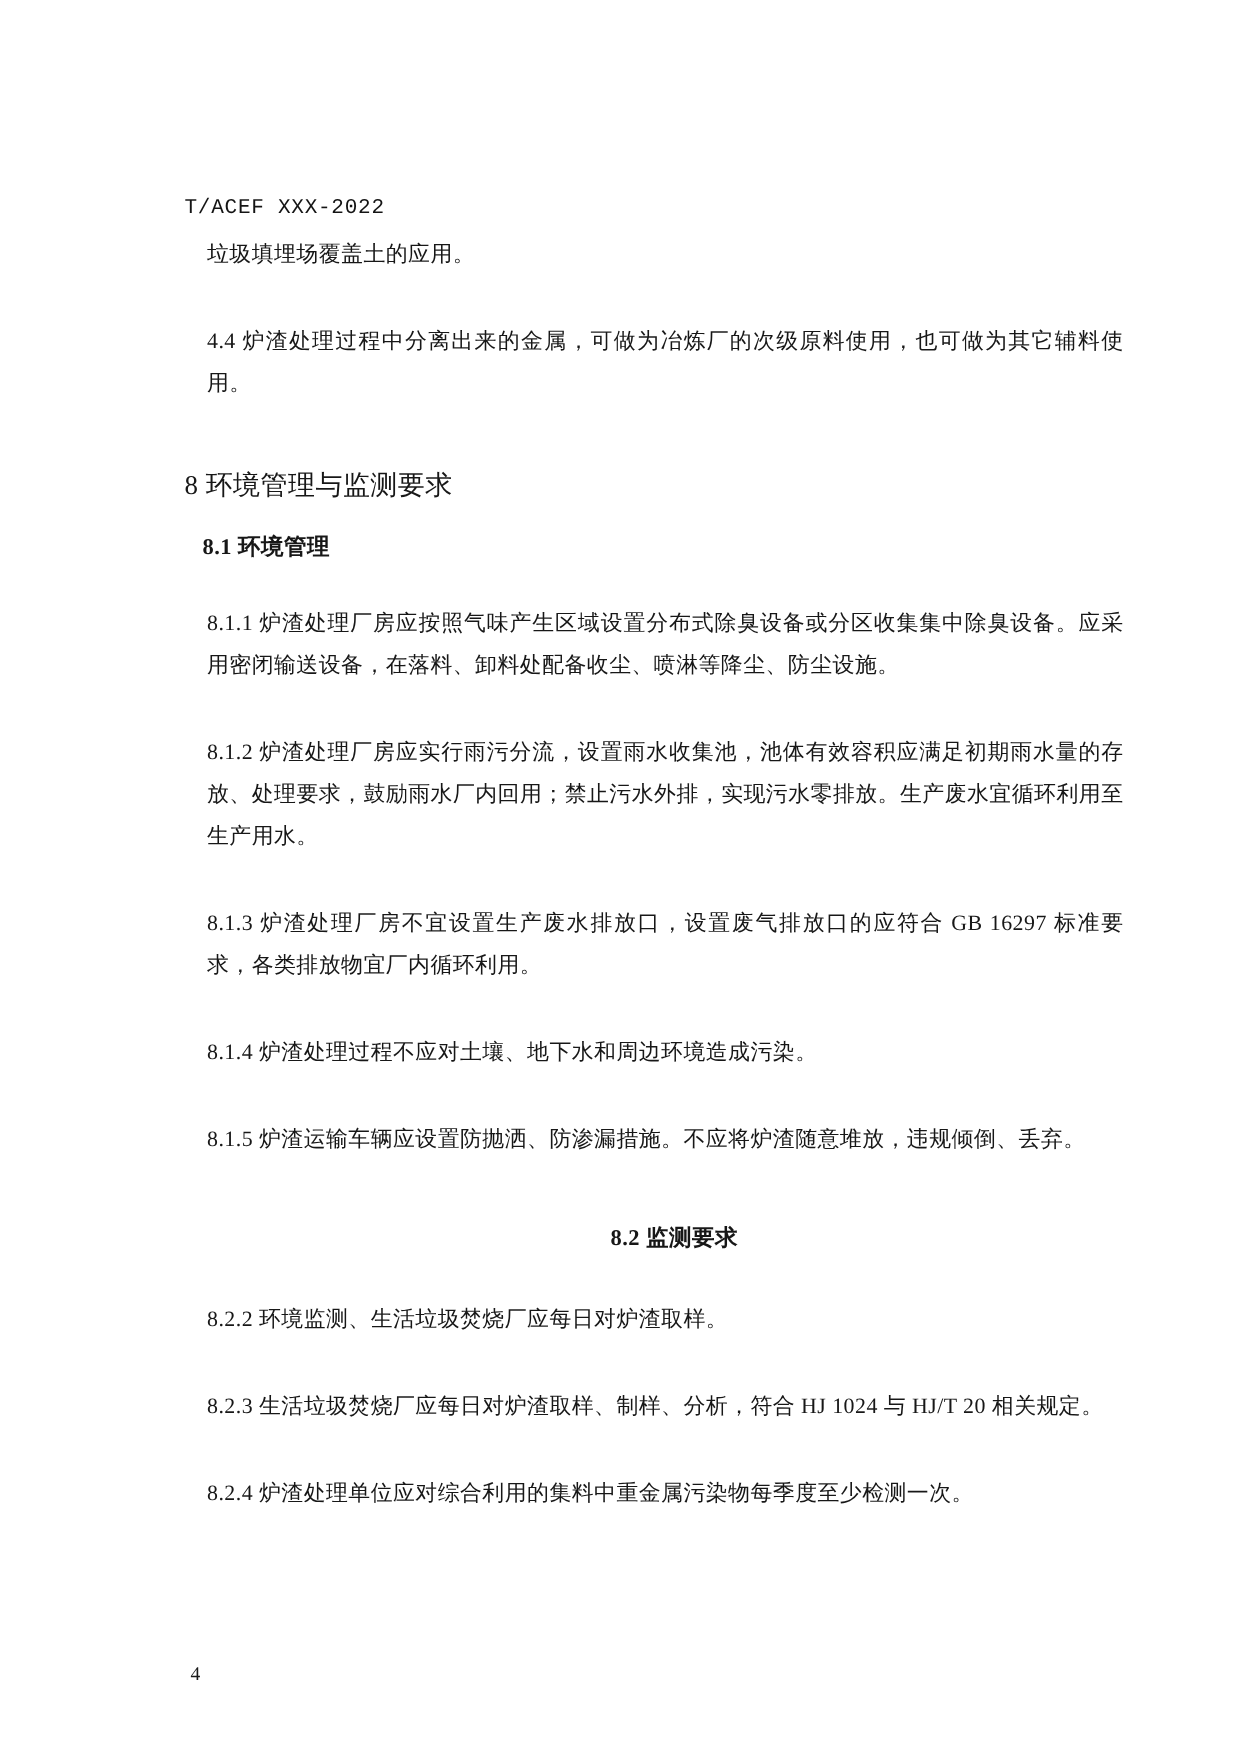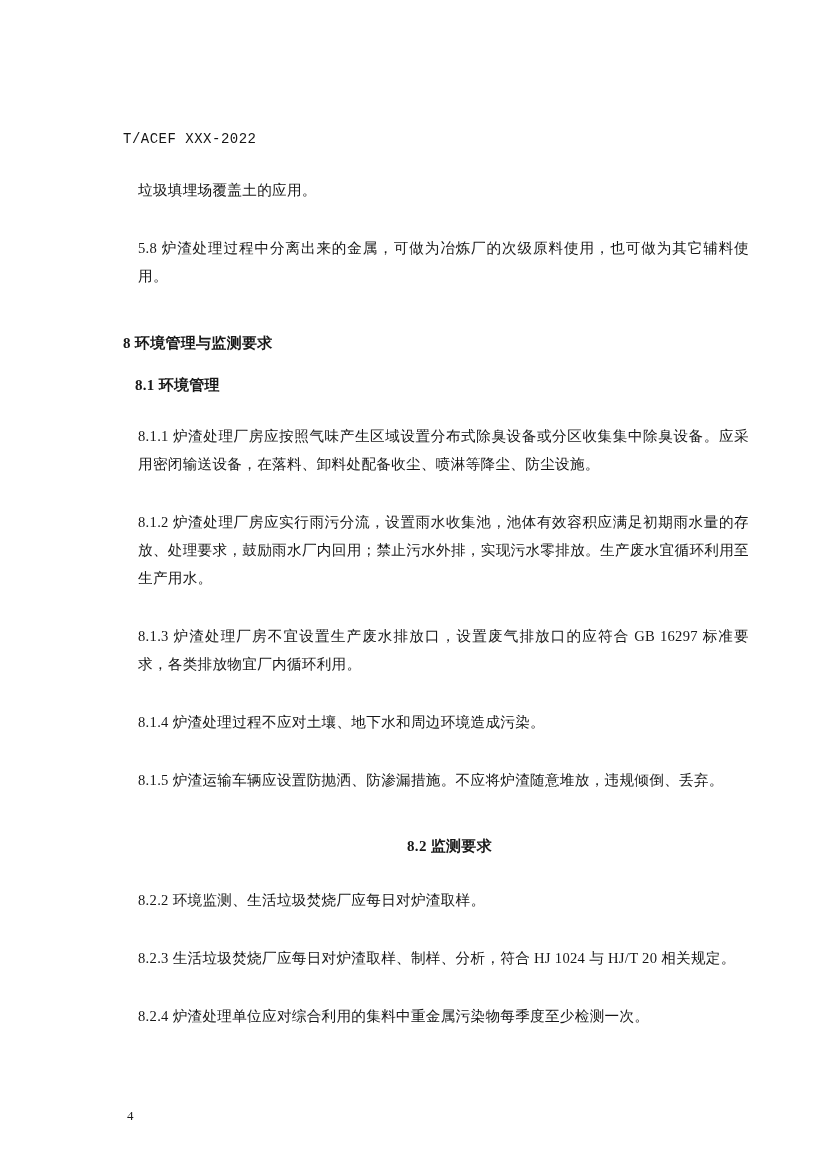--- a/index.html
+++ b/index.html
@@ -18,36 +18,36 @@
     top: 86px;
     left: 78px;
     font-family: "Liberation Mono", "DejaVu Sans Mono", monospace;
     font-size: 14px;
     letter-spacing: 0.5px;
     color: #141414;
     white-space: nowrap;
   }
   .doc-body {
     position: absolute;
-    top: 116px;
+    top: 96px;
     left: 78px;
     width: 671px;
   }
   .blk {
     font-size: 14.6px;
     line-height: 28px;
     letter-spacing: 0.3px;
   }
   .blk.p {
     text-align: justify;
     text-justify: inter-ideograph;
   }
   .blk.h1 {
-    font-weight: bold;
-    font-size: 15px;
+    font-weight: normal;
+    font-size: 18px;
     padding: 24px 0 14px 0;
   }
   .blk.h2 {
     font-weight: bold;
     font-size: 15px;
     padding: 0 0 8px 0;
     margin-left: 12px;
   }
   .blk.p + .blk.h2 {
     padding-top: 23px;
@@ -64,21 +64,21 @@
 </style>
 </head>
 <body>
 
 <div class="page">
 
   <div class="doc-header">T/ACEF XXX-2022</div>
 
   <div class="doc-body">
       <div class="blk p">垃圾填埋场覆盖土的应用。</div>
-      <div class="blk p">5.8 炉渣处理过程中分离出来的金属，可做为冶炼厂的次级原料使用，也可做为其它辅料使用。</div>
+      <div class="blk p">4.4 炉渣处理过程中分离出来的金属，可做为冶炼厂的次级原料使用，也可做为其它辅料使用。</div>
       <div class="blk h1">8 环境管理与监测要求</div>
       <div class="blk h2">8.1 环境管理</div>
       <div class="blk p">8.1.1 炉渣处理厂房应按照气味产生区域设置分布式除臭设备或分区收集集中除臭设备。应采用密闭输送设备，在落料、卸料处配备收尘、喷淋等降尘、防尘设施。</div>
       <div class="blk p">8.1.2 炉渣处理厂房应实行雨污分流，设置雨水收集池，池体有效容积应满足初期雨水量的存放、处理要求，鼓励雨水厂内回用；禁止污水外排，实现污水零排放。生产废水宜循环利用至生产用水。</div>
       <div class="blk p">8.1.3 炉渣处理厂房不宜设置生产废水排放口，设置废气排放口的应符合 GB 16297 标准要求，各类排放物宜厂内循环利用。</div>
       <div class="blk p">8.1.4 炉渣处理过程不应对土壤、地下水和周边环境造成污染。</div>
       <div class="blk p">8.1.5 炉渣运输车辆应设置防抛洒、防渗漏措施。不应将炉渣随意堆放，违规倾倒、丢弃。</div>
       <div class="blk h2">8.2 监测要求</div>
       <div class="blk p">8.2.2 环境监测、生活垃圾焚烧厂应每日对炉渣取样。</div>
       <div class="blk p">8.2.3 生活垃圾焚烧厂应每日对炉渣取样、制样、分析，符合 HJ 1024 与 HJ/T 20 相关规定。</div>

